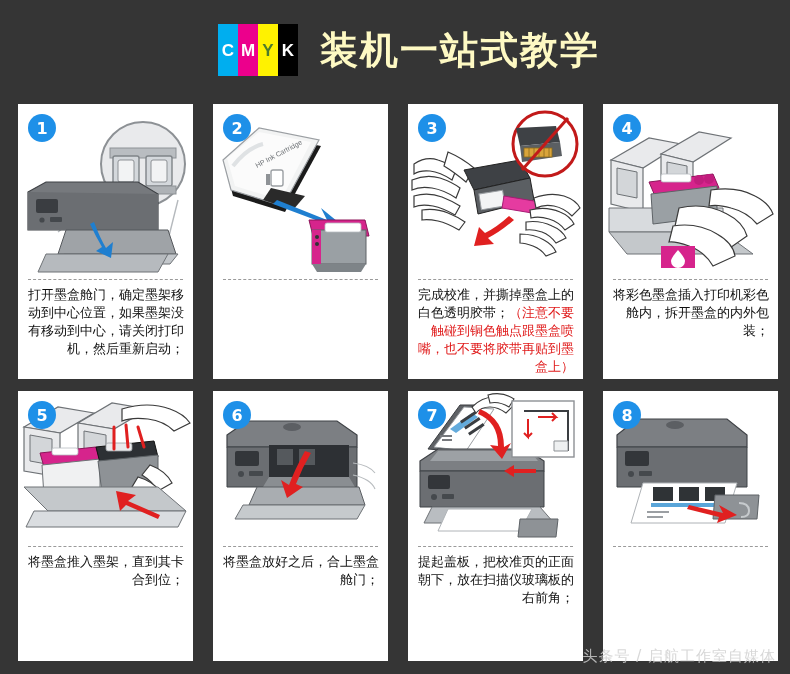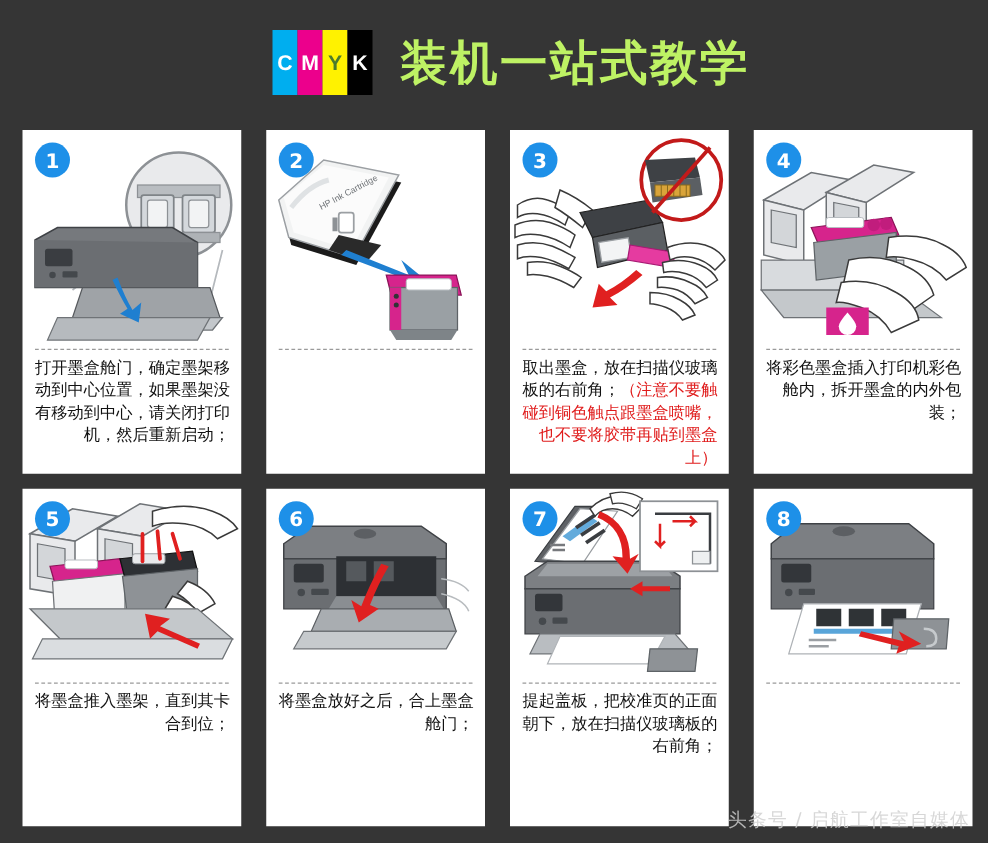--- a/index.html
+++ b/index.html
@@ -25,21 +25,21 @@
     flex:1;display:flex;align-items:center;justify-content:center;
     font-size:17px;font-weight:600;line-height:1;
     font-family:"Liberation Sans",sans-serif;
   }
   .cmyk-c{background:#00aeef;color:#ffffff;}
   .cmyk-m{background:#ec008c;color:#ffffff;}
   .cmyk-y{background:#fff200;color:#4c7b2c;}
   .cmyk-k{background:#000000;color:#ffffff;}
   .header-title{
     margin-left:22px;
-    color:#bef264;
+    color:#fef9c3;
     font-size:38px;
     font-weight:700;
     letter-spacing:2px;
     font-family:"DejaVu Sans","Liberation Sans",sans-serif;
     white-space:nowrap;
   }
 
   
   .grid{
     position:absolute;left:0;top:104px;width:790px;
@@ -230,21 +230,21 @@
             <line x1="131" y1="44" x2="131" y2="53"></line>
             <line x1="136" y1="44" x2="136" y2="53"></line>
             <line x1="141" y1="44" x2="141" y2="53"></line>
           </g>
           <line x1="114" y1="66" x2="160" y2="14" stroke="#c21a1a" stroke-width="3"></line>
         </g>
       </svg>
     </div>
     <div class="divider"></div>
     <div class="caption">
-      <span>取出墨盒，放在扫描仪玻璃板的右前角；</span><span class="warn">（注意不要触碰到铜色触点跟墨盒喷嘴，也不要将胶带再贴到墨盒上）</span>
+      <span>完成校准，并撕掉墨盒上的白色透明胶带；</span><span class="warn">（注意不要触碰到铜色触点跟墨盒喷嘴，也不要将胶带再贴到墨盒上）</span>
     </div>
   </div>
 
   <div class="card row1">
     <div class="badge">4</div>
     <div class="art">
       <svg class="svgart" viewBox="0 0 175 175">
 
         <g fill="#e9eaec" stroke="#6e7276" stroke-width="1.2">
           <path d="M8 56 L46 34 L78 40 L40 64 Z"></path>

